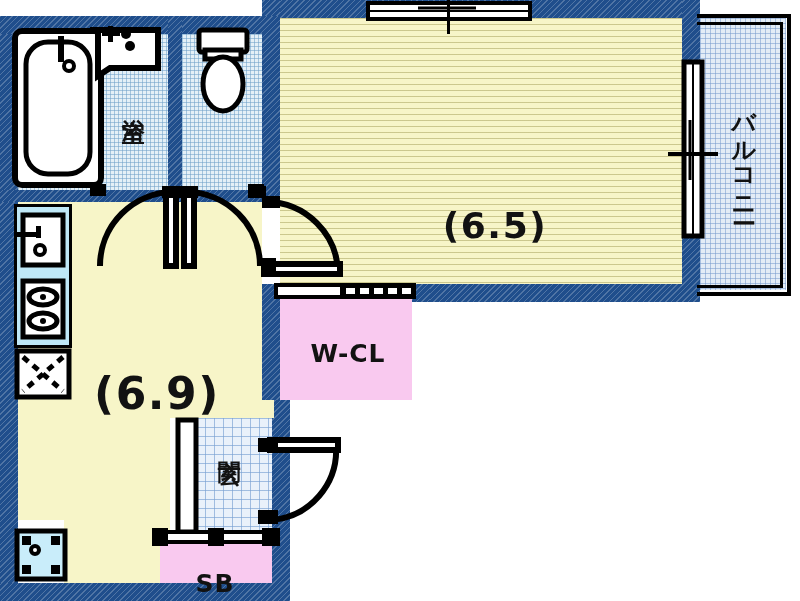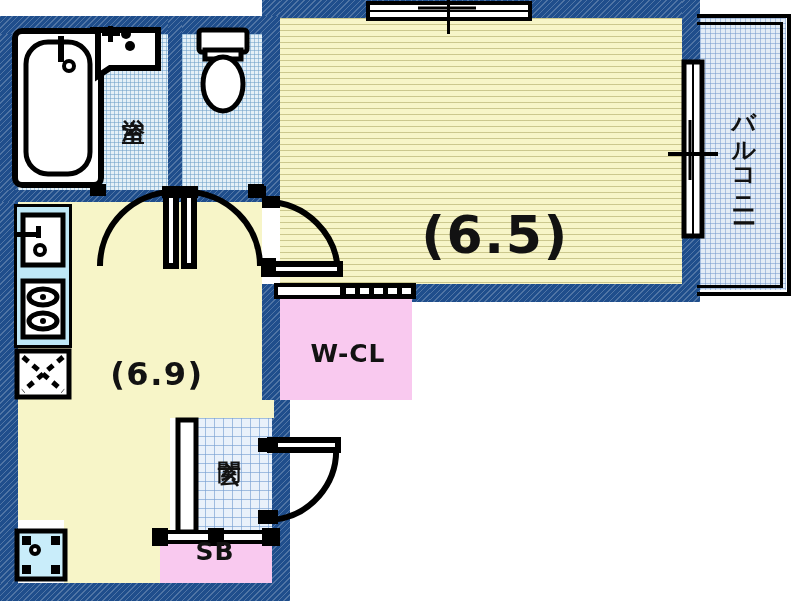--- a/index.html
+++ b/index.html
@@ -318,30 +318,30 @@
       <rect x="0" y="0" width="16" height="18" fill="#000"></rect>
       <rect x="56" y="0" width="16" height="18" fill="#000"></rect>
       <rect x="110" y="0" width="18" height="18" fill="#000"></rect>
     </svg>
   </div>
 
   <div class="abs blk" style="left:90px; top:184px; width:16px; height:12px;"></div>
   <div class="abs blk" style="left:248px; top:184px; width:16px; height:12px;"></div>
 
   <div class="room-label label-jp" style="left:400px; top:110px; width:190px; font-size:40px;">
-    <div style="font-size:52px; margin-top:6px;">(6.5)</div>
+    <div style="font-size:36px; margin-top:6px;">(6.5)</div>
   </div>
 
   <div class="room-label" style="left:72px; top:272px; width:170px; font-size:38px;">
-    <div style="font-size:32px; margin-top:0;">(6.9)</div>
+    <div style="font-size:44px; margin-top:12px;">(6.9)</div>
   </div>
 
   <div class="room-label label-jp label-vertical" style="left:120px; top:100px; font-size:23px;">浴室</div>
 
   <div class="room-label label-jp label-vertical" style="left:730px; top:96px; font-size:24px;">バルコニー</div>
 
   <div class="room-label" style="left:296px; top:340px; width:104px; font-size:25px;">W-CL</div>
 
   <div class="room-label label-jp label-vertical" style="left:216px; top:442px; font-size:23px;">玄関</div>
 
-  <div class="room-label" style="left:182px; top:538px; width:66px; font-size:25px;">SB</div>
+  <div class="room-label" style="left:182px; top:570px; width:66px; font-size:25px;">SB</div>
 
 </div>
 
 </body></html>

